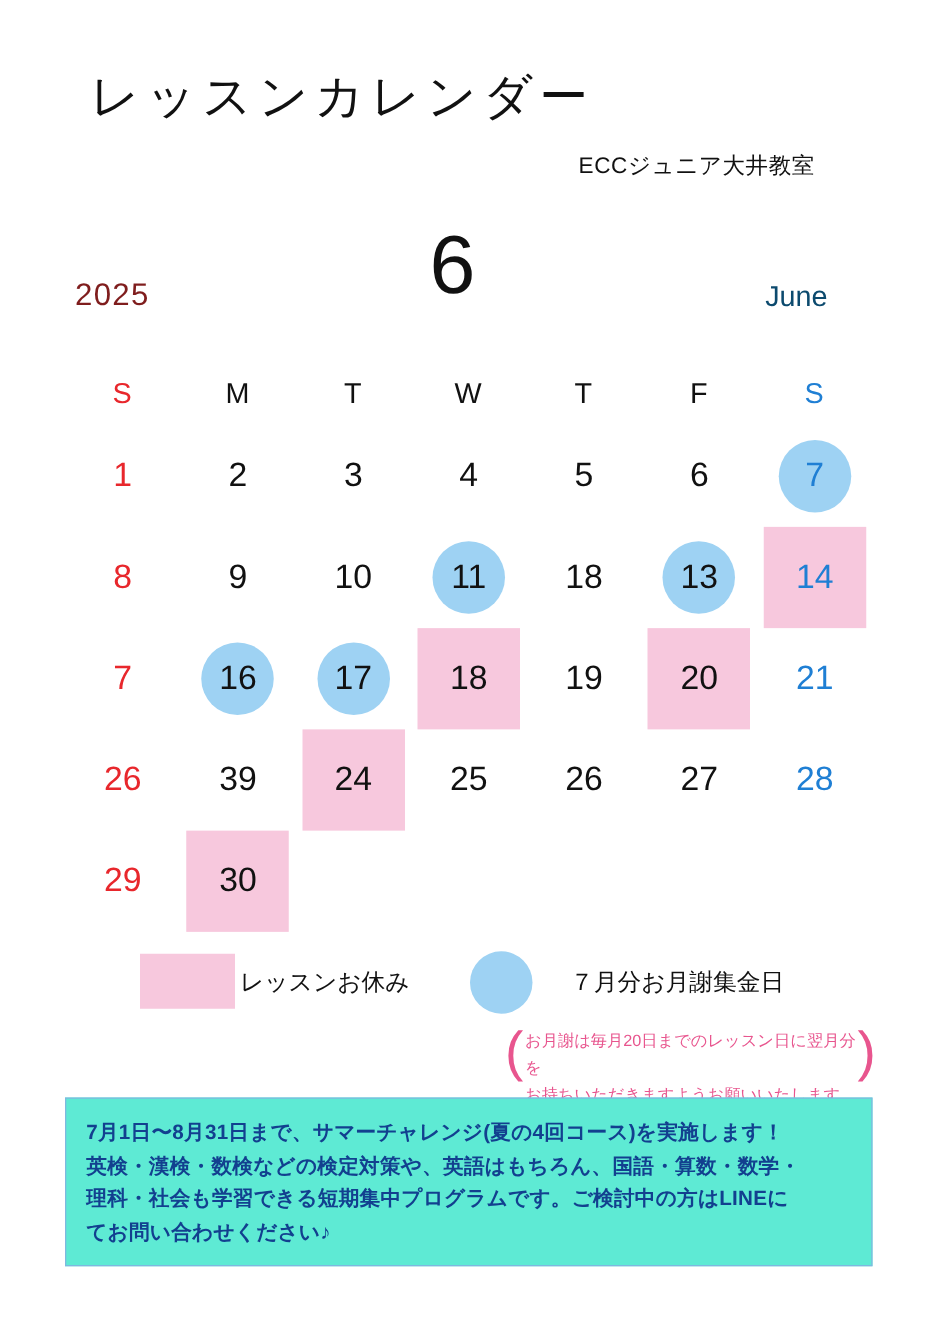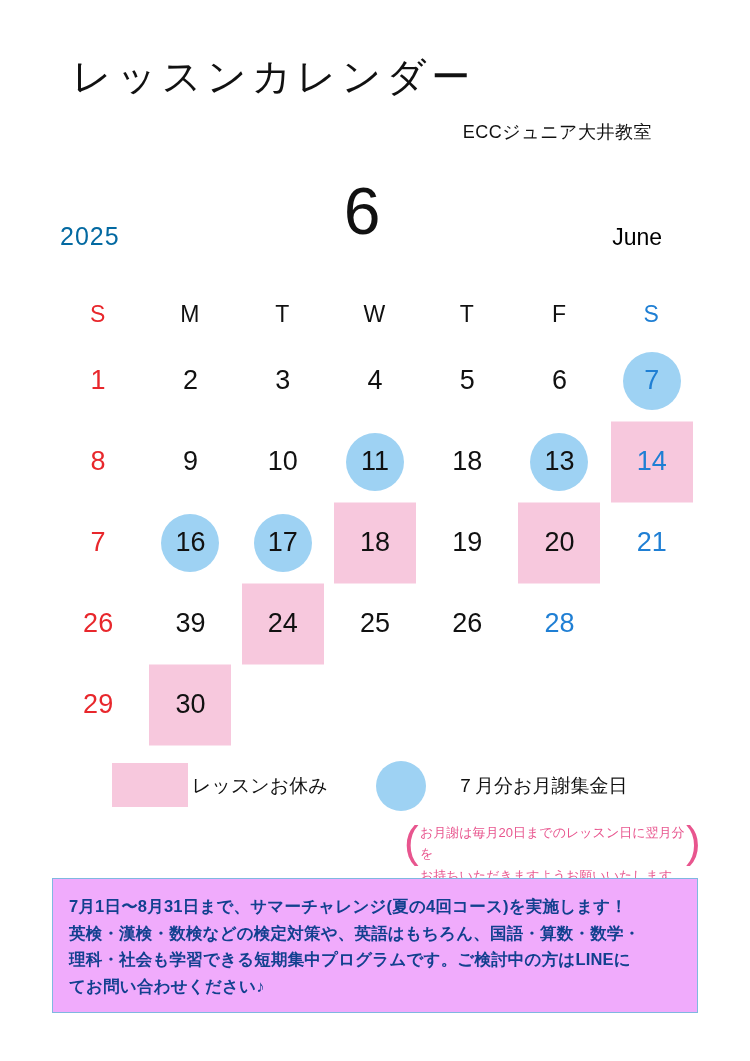--- a/index.html
+++ b/index.html
@@ -39,40 +39,40 @@
     letter-spacing: 0.5px;
     color: #111;
   }
 
   
   .year {
     position: absolute;
     left: 60px;
     top: 222px;
     font-size: 25px;
-    color: #0369a1;
+    color: #7f1d1d;
     letter-spacing: 1px;
   }
   .month-num {
     position: absolute;
     left: 0;
     right: 0;
     top: 178px;
     text-align: center;
     font-size: 66px;
     line-height: 1;
     color: #111;
     font-weight: 400;
   }
   .month-en {
     position: absolute;
     right: 62px;
     top: 224px;
     font-size: 23px;
-    color: #000000;
+    color: #0c4a6e;
     margin-left: 40px;
   }
 
   
   .cal {
     position: absolute;
     left: 52px;
     top: 288px;
     width: 646px;
   }
@@ -199,21 +199,21 @@
   .note .brk-l { left: 0; }
   .note .brk-r { right: 0; }
 
   
   .infobox {
     position: absolute;
     left: 52px;
     top: 878px;
     width: 646px;
     height: 135px;
-    background: #f0abfc;
+    background: #5eead4;
     border: 1px solid #7fb8e0;
     box-sizing: border-box;
   }
   .infobox p {
     margin: 0;
     padding: 14px 16px 0 16px;
     font-size: 16.5px;
     line-height: 1.62;
     color: #12408f;
     font-weight: bold;
@@ -335,20 +335,23 @@
         <span class="hl-pink"></span>
         <span class="daynum">24</span>
       </div>
       <div class="cal-cell">
         <span class="daynum">25</span>
       </div>
       <div class="cal-cell">
         <span class="daynum">26</span>
       </div>
       <div class="cal-cell">
+        <span class="daynum">27</span>
+      </div>
+      <div class="cal-cell">
         <span class="daynum sat">28</span>
       </div>
     </div>
 
     <div class="cal-row">
       <div class="cal-cell">
         <span class="daynum sun">29</span>
       </div>
       <div class="cal-cell">
         <span class="hl-pink"></span>

